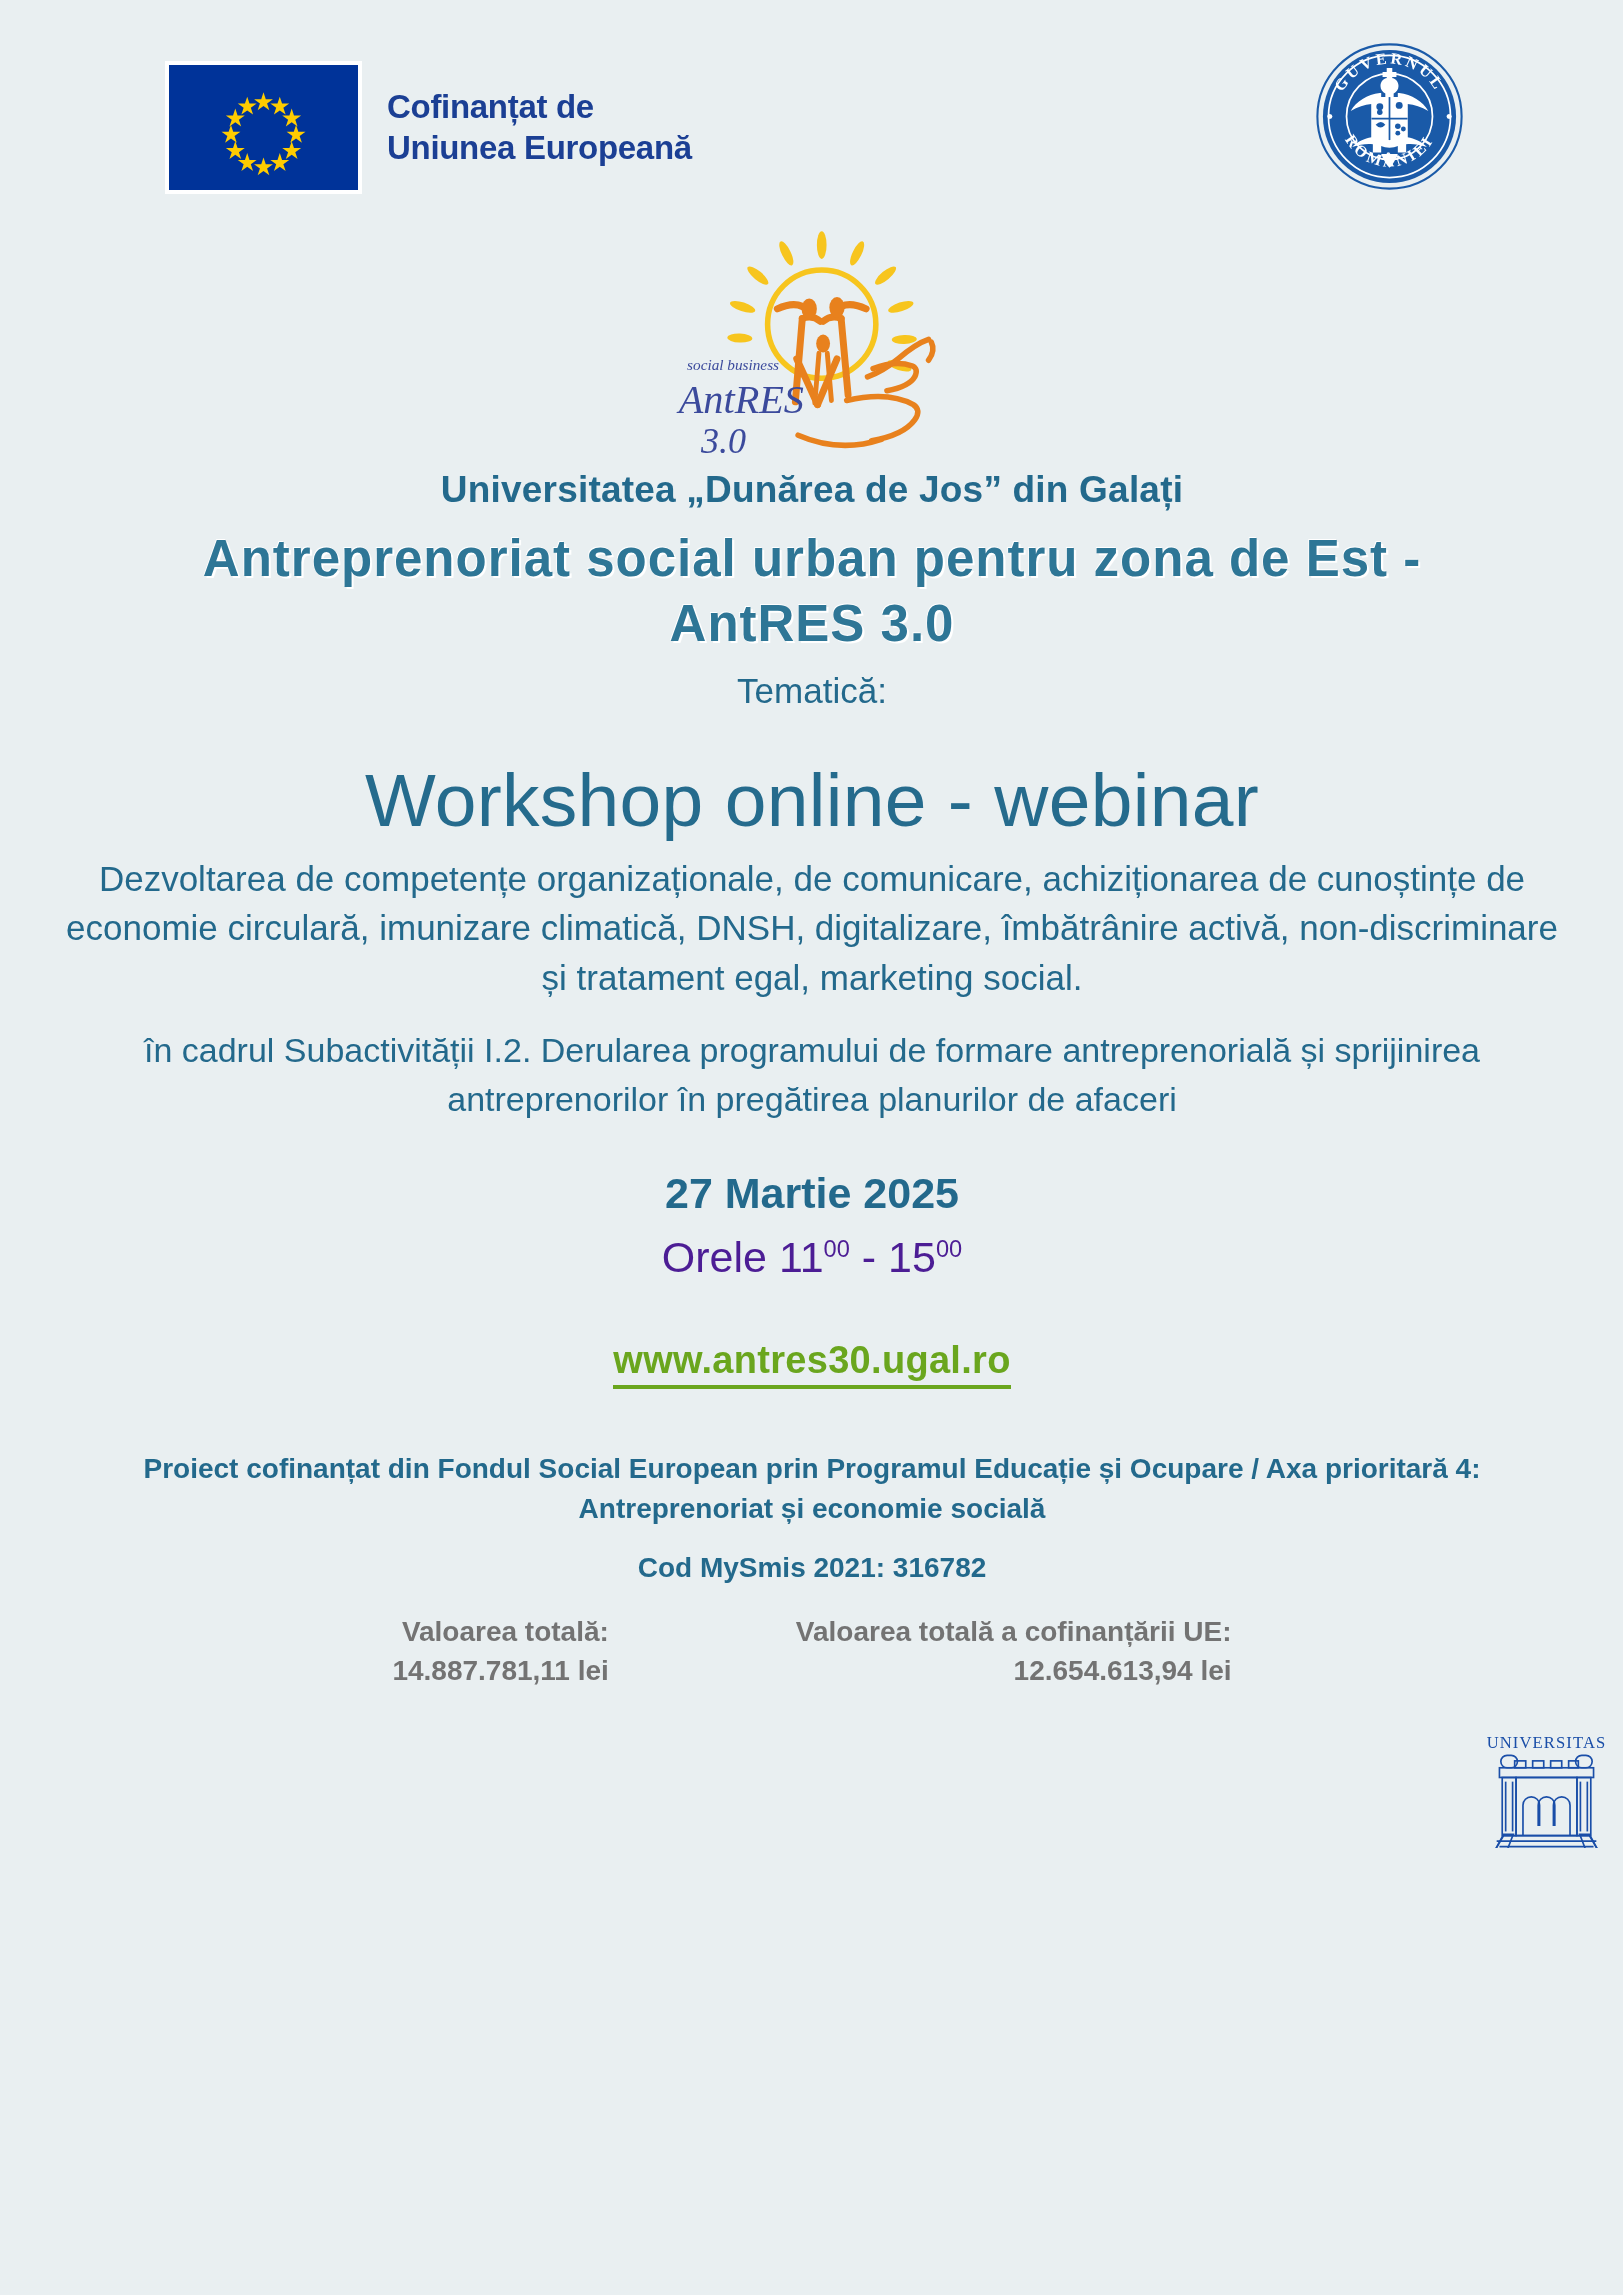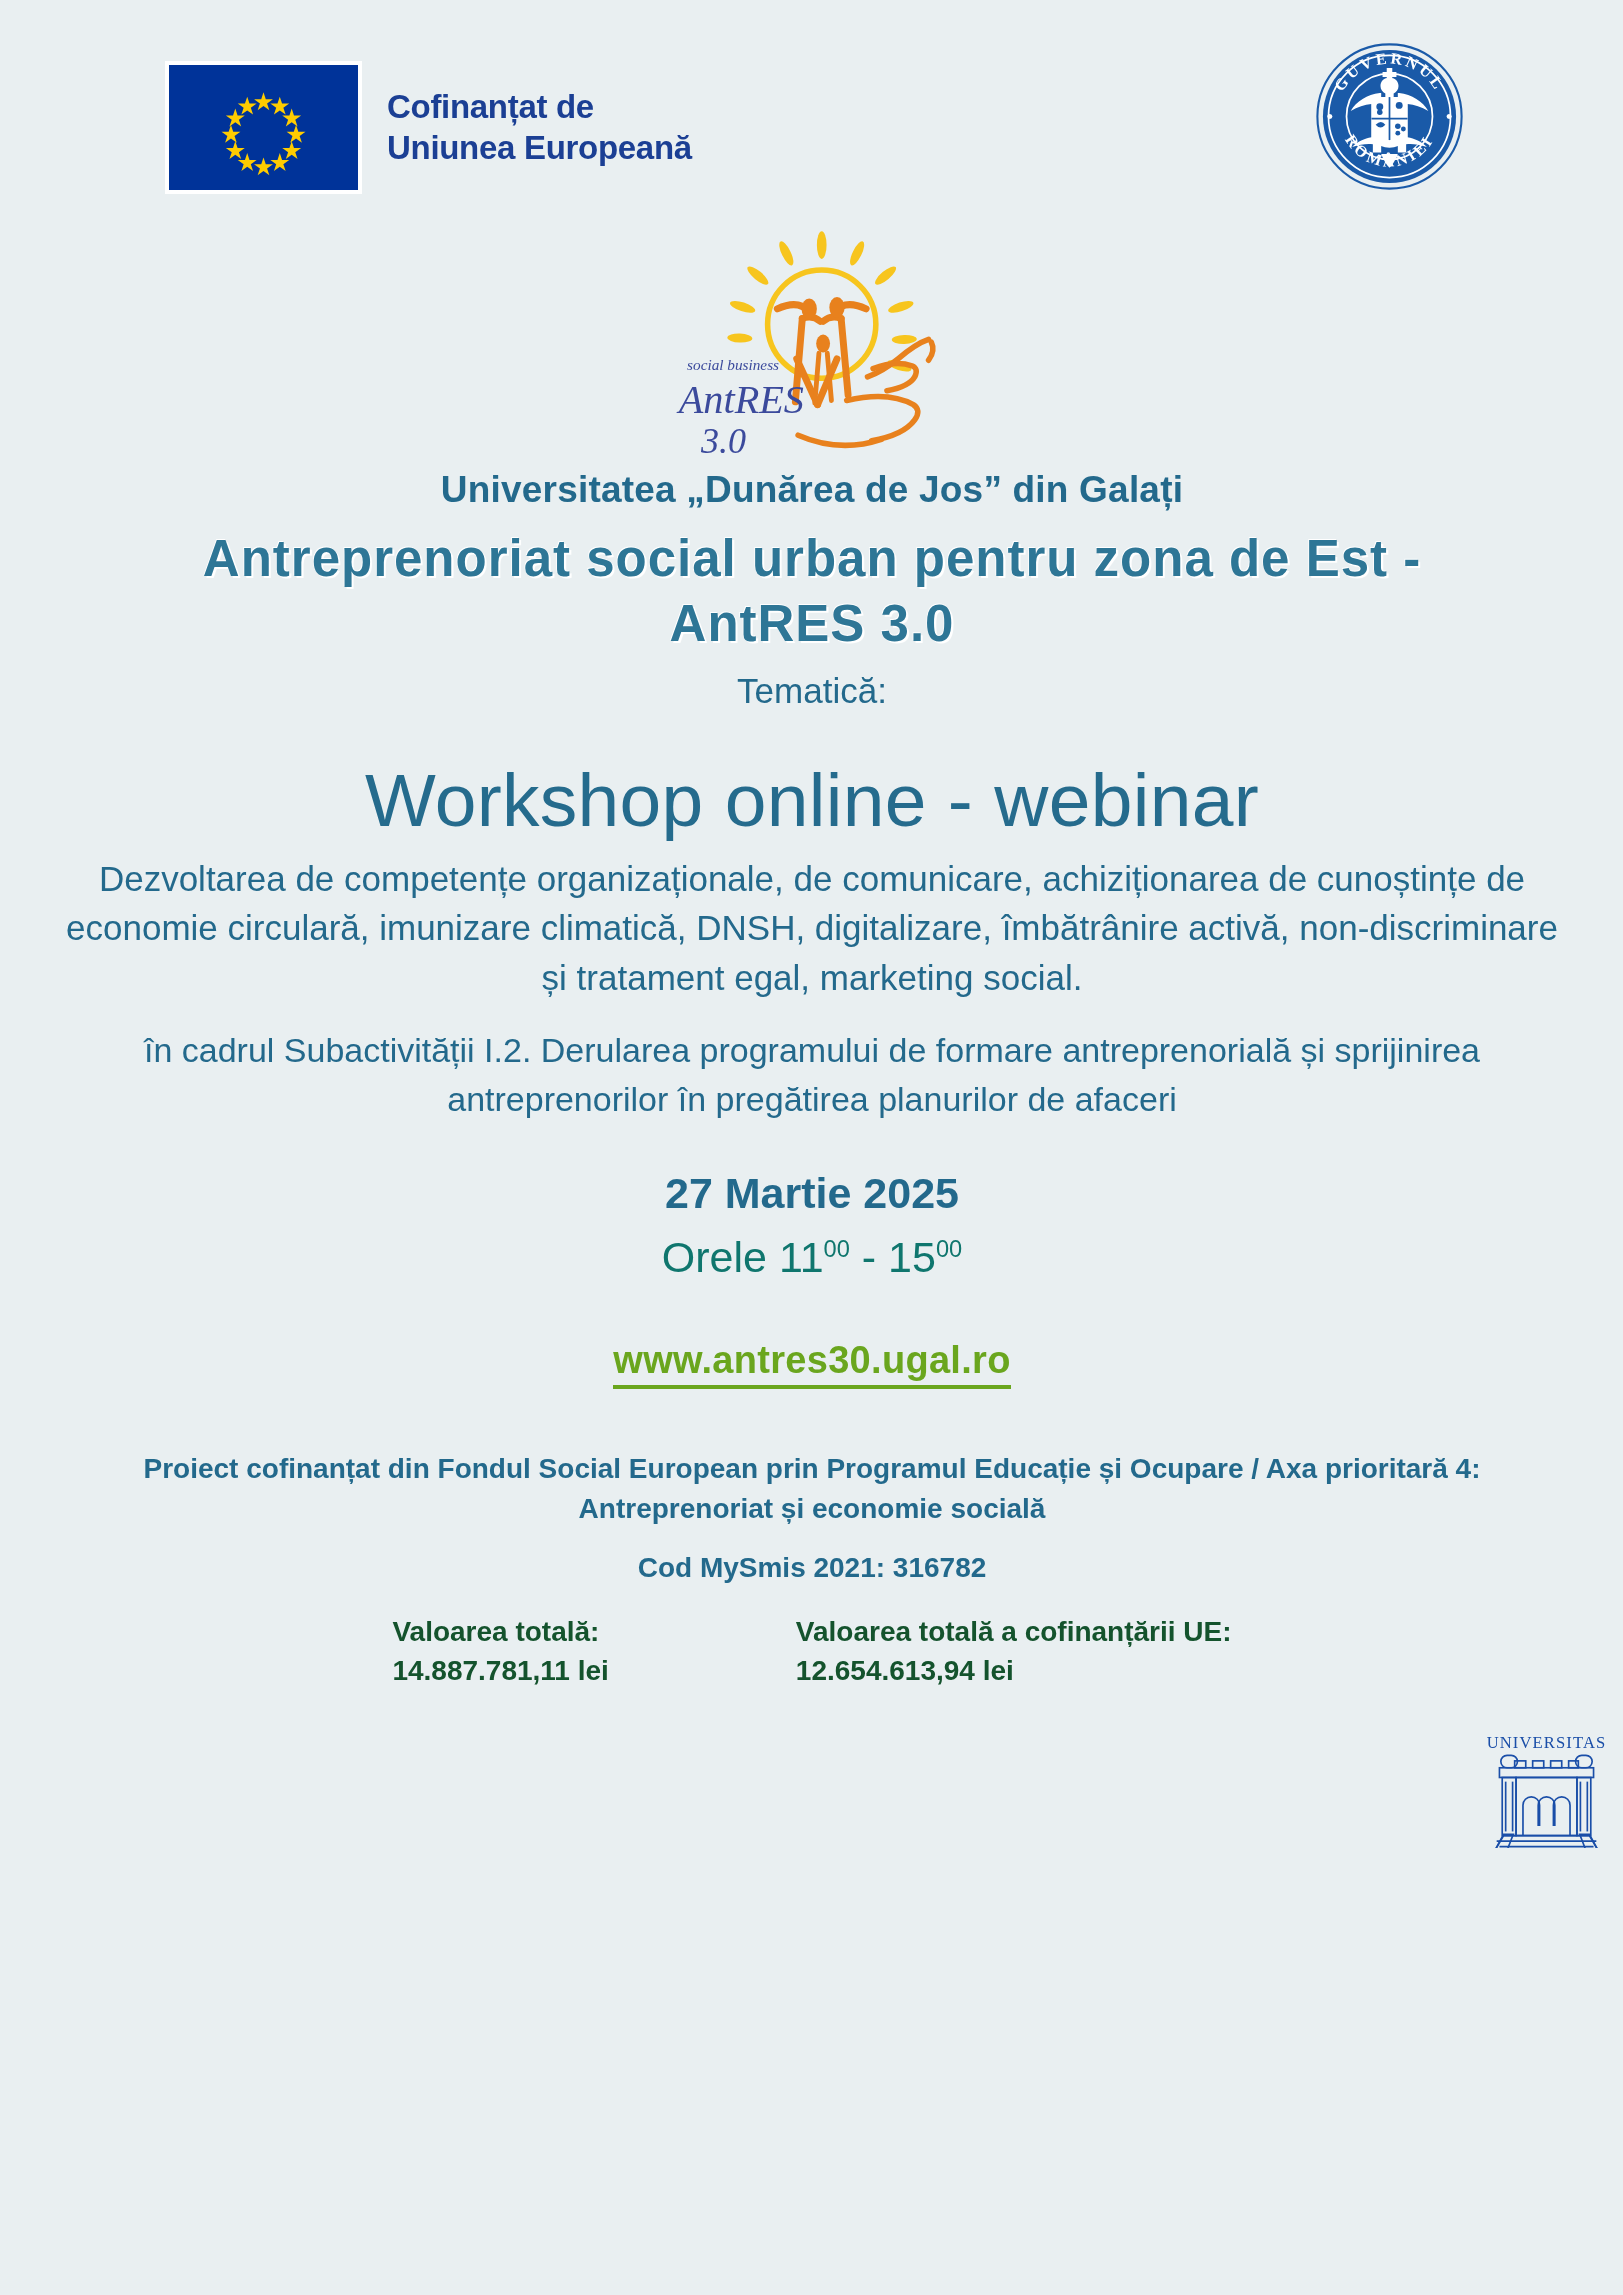--- a/index.html
+++ b/index.html
@@ -133,21 +133,21 @@
   .event-date {
     font-size: 43px;
     font-weight: bold;
     color: #23698c;
     margin-top: 46px;
   }
 
   .event-time {
     font-size: 43px;
     font-weight: normal;
-    color: #0f766e;
+    color: #4c1d95;
     margin-top: 15.3px;
   }
   .event-time sup {
     font-size: 0.55em;
     vertical-align: super;
     line-height: 0;
   }
 
   .website {
     display: inline-block;
@@ -180,22 +180,22 @@
   .values-row {
     display: flex;
     justify-content: center;
     gap: 187px;
     margin-top: 29px;
   }
   .value-col {
     font-size: 28px;
     font-weight: bold;
     line-height: 1.38;
-    color: #14532d;
-    text-align: left;
+    color: #737373;
+    text-align: right;
   }
 
   .uni-logo-wrap {
     display: flex;
     justify-content: flex-end;
     margin-top: 40px;
   }
   .uni-logo { width: 155px; height: 160px; }
 </style>
 </head>

